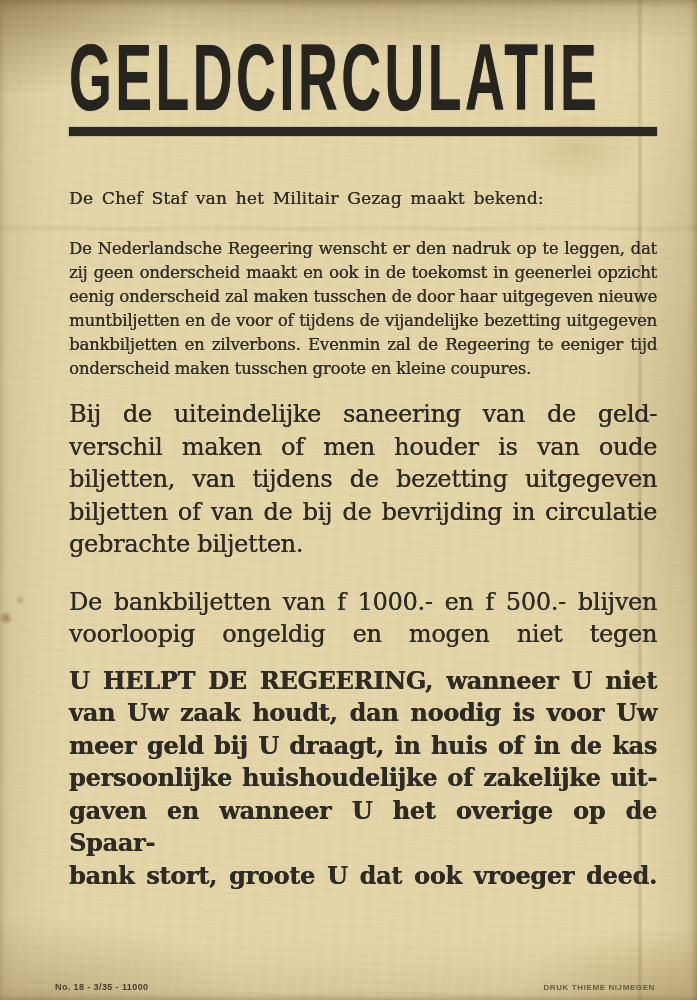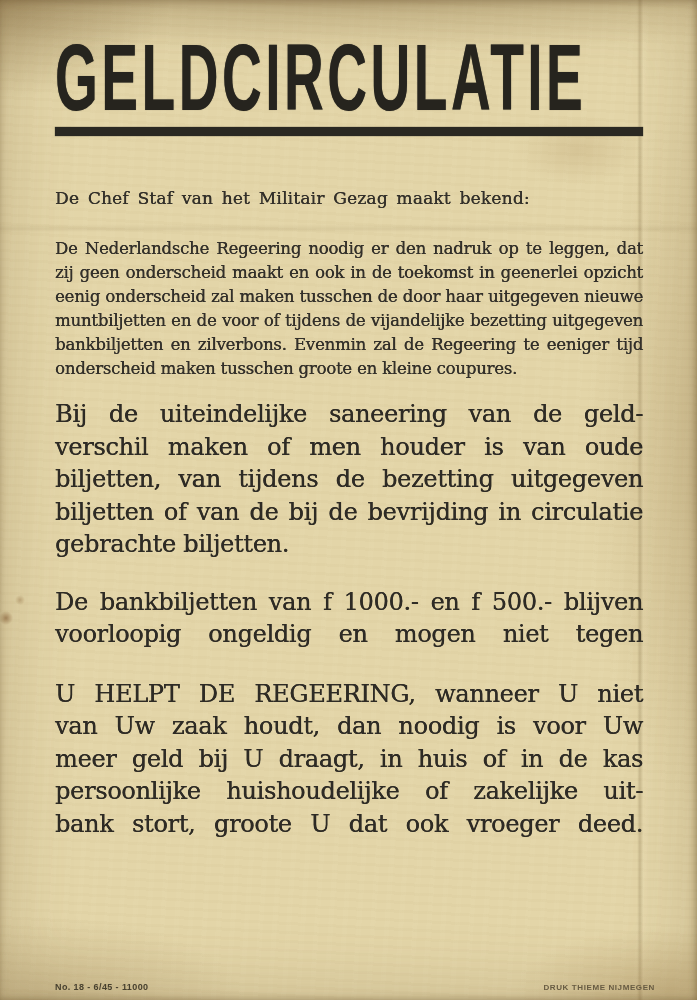--- a/index.html
+++ b/index.html
@@ -5,21 +5,21 @@
   html, body { margin: 0; padding: 0; }
   body {
     width: 697px; height: 1000px;
     font-family: "DejaVu Serif", serif;
     background: #8a7a55;
   }
   .poster {
     position: relative;
     width: 697px; height: 1000px;
     box-sizing: border-box;
-    padding: 30px 54px 0 55px;
+    padding: 30px 54px 0 69px;
     overflow: hidden;
     background-color: #e3d5a8;
     background-image:
       
       radial-gradient(ellipse 260px 150px at 0% 0%, rgba(125,100,58,0.50), rgba(125,100,58,0.0) 65%),
       
       radial-gradient(ellipse 700px 70px at 50% 0%, rgba(140,115,70,0.30), rgba(140,115,70,0.0) 75%),
       
       radial-gradient(ellipse 160px 500px at 100% 45%, rgba(150,122,75,0.22), rgba(150,122,75,0.0) 70%),
       
@@ -92,21 +92,21 @@
     color: #33302a;
   }
   .para.large .line {
     font-size: 24px;
     line-height: 32.5px;
     letter-spacing: -0.3px;
     color: #2e2b25;
   }
   .para.saneering { margin-top: 17px; }
   .para.banknotes { margin-top: 25px; }
-  .para.help      { margin-top: 27px; }
+  .para.help      { margin-top: 14px; font-weight: bold; }
   .footer {
     position: absolute;
     left: 55px; right: 42px; bottom: 8px;
     display: flex;
     justify-content: space-between;
     align-items: baseline;
     font-family: "Liberation Sans", sans-serif;
   }
   .footer-left {
     font-size: 9px;
@@ -127,21 +127,21 @@
 <div class="poster">
 
   <div class="title-wrap">
     <span class="title">GELDCIRCULATIE</span>
   </div>
   <div class="title-rule"></div>
 
   <div class="intro">De Chef Staf van het Militair Gezag maakt bekend:</div>
 
   <section class="para small">
-    <div class="line">De Nederlandsche Regeering noodig er den nadruk op te leggen, dat</div>
+    <div class="line">De Nederlandsche Regeering wenscht er den nadruk op te leggen, dat</div>
     <div class="line">zij geen onderscheid maakt en ook in de toekomst in geenerlei opzicht</div>
     <div class="line">eenig onderscheid zal maken tusschen de door haar uitgegeven nieuwe</div>
     <div class="line">muntbiljetten en de voor of tijdens de vijandelijke bezetting uitgegeven</div>
     <div class="line">bankbiljetten en zilverbons. Evenmin zal de Regeering te eeniger tijd</div>
     <div class="line last">onderscheid maken tusschen groote en kleine coupures.</div>
   </section>
 
   <section class="para large saneering">
     <div class="line">Bij de uiteindelijke saneering van de geld-</div>
     <div class="line">verschil maken of men houder is van oude</div>
@@ -153,21 +153,22 @@
   <section class="para large banknotes">
     <div class="line">De bankbiljetten van f 1000.- en f 500.- blijven</div>
     <div class="line">voorloopig ongeldig en mogen niet tegen</div>
   </section>
 
   <section class="para large help">
     <div class="line">U HELPT DE REGEERING, wanneer U niet</div>
     <div class="line">van Uw zaak houdt, dan noodig is voor Uw</div>
     <div class="line">meer geld bij U draagt, in huis of in de kas</div>
     <div class="line">persoonlijke huishoudelijke of zakelijke uit-</div>
+    <div class="line">gaven en wanneer U het overige op de Spaar-</div>
     <div class="line">bank stort, groote U dat ook vroeger deed.</div>
   </section>
 
   <div class="footer">
-    <span class="footer-left">No. 18 - 6/45 - 11000</span>
+    <span class="footer-left">No. 18 - 3/35 - 11000</span>
     <span class="footer-right">DRUK THIEME NIJMEGEN</span>
   </div>
 
 </div>
 
 </body></html>

